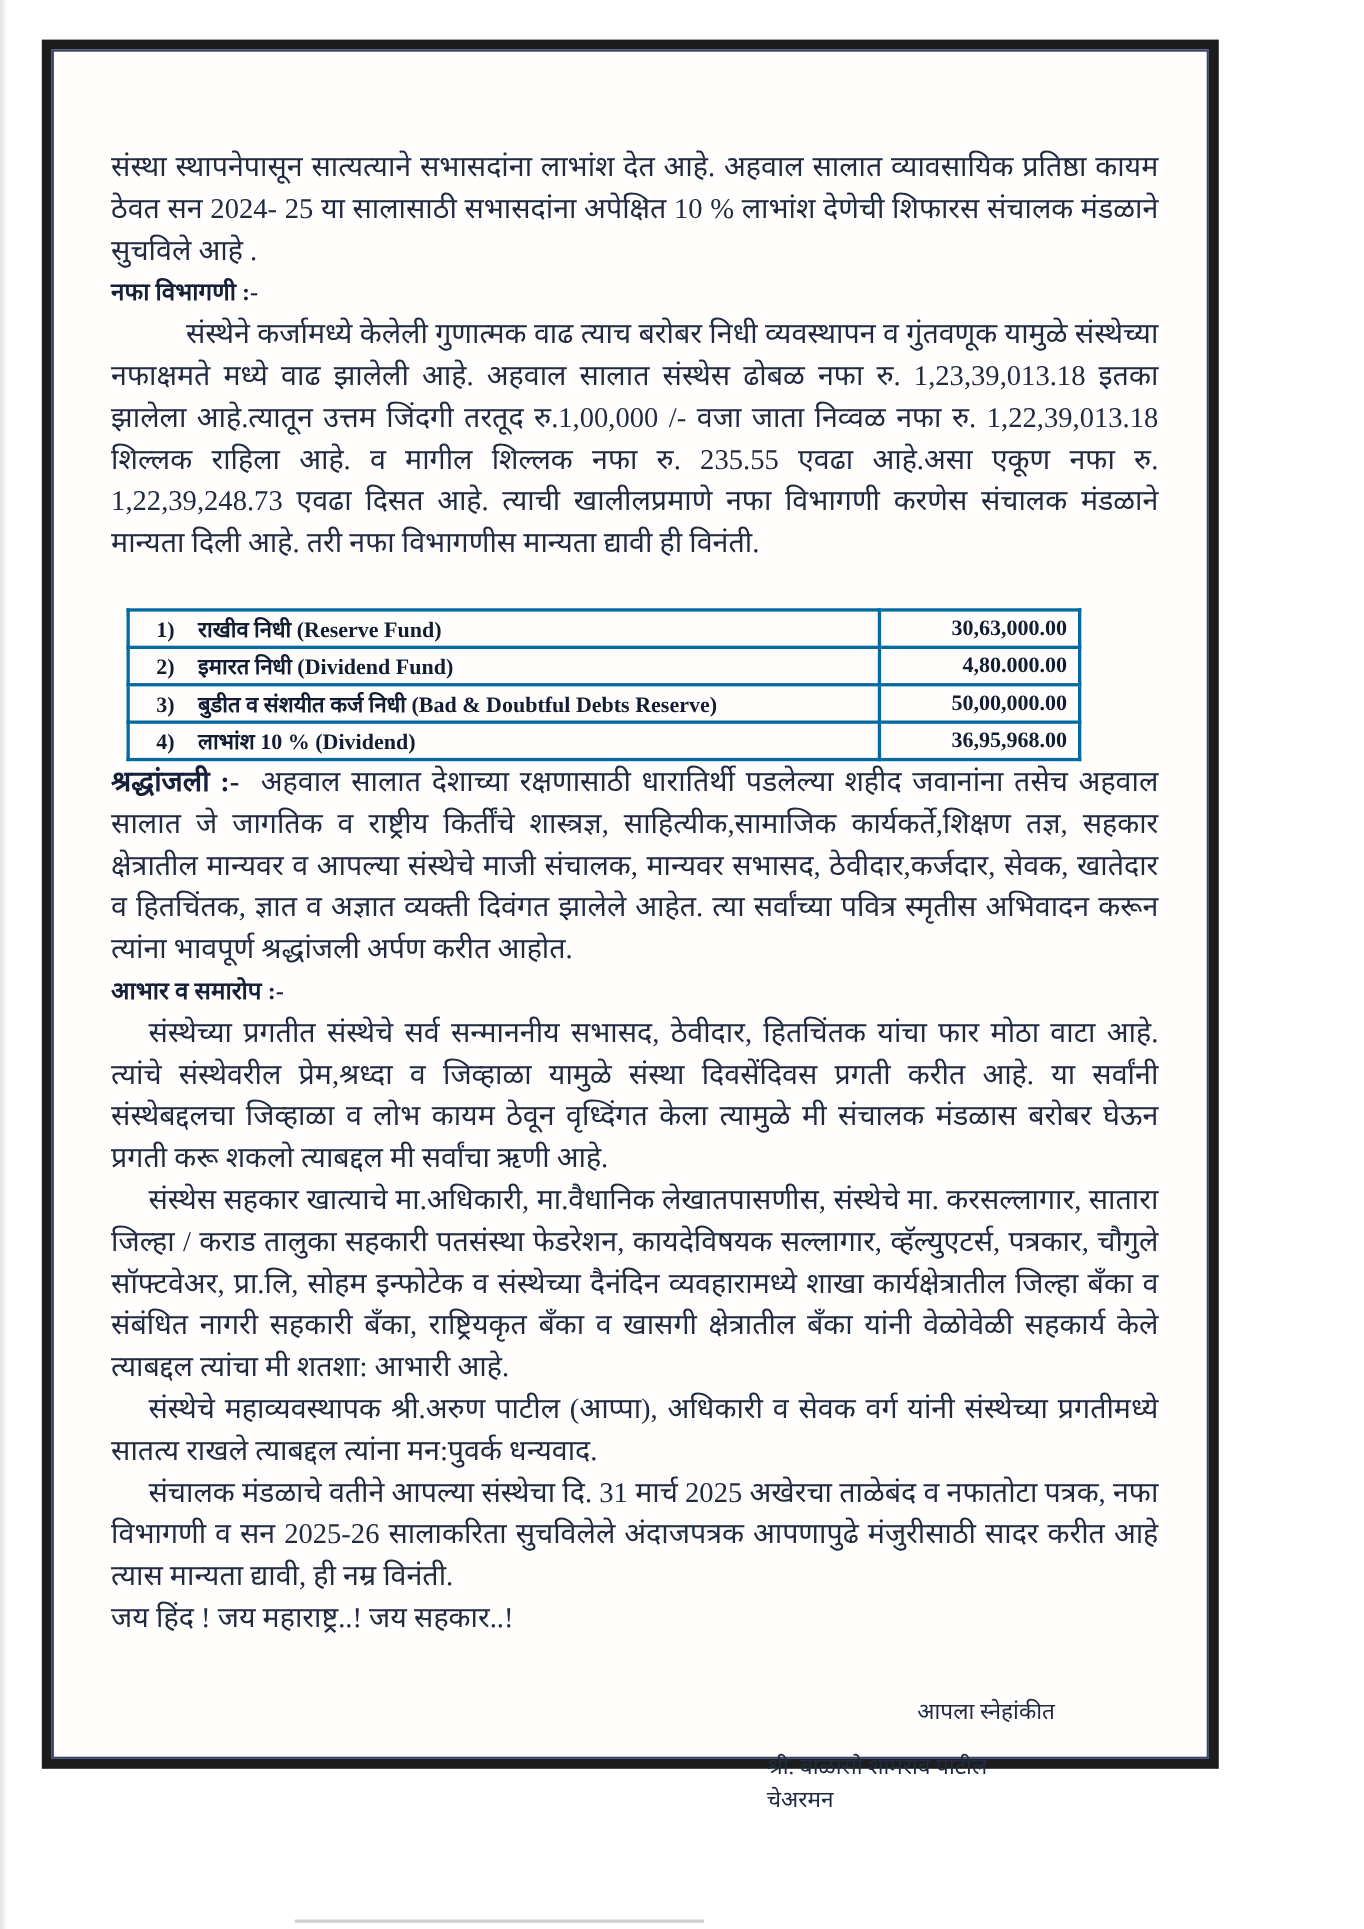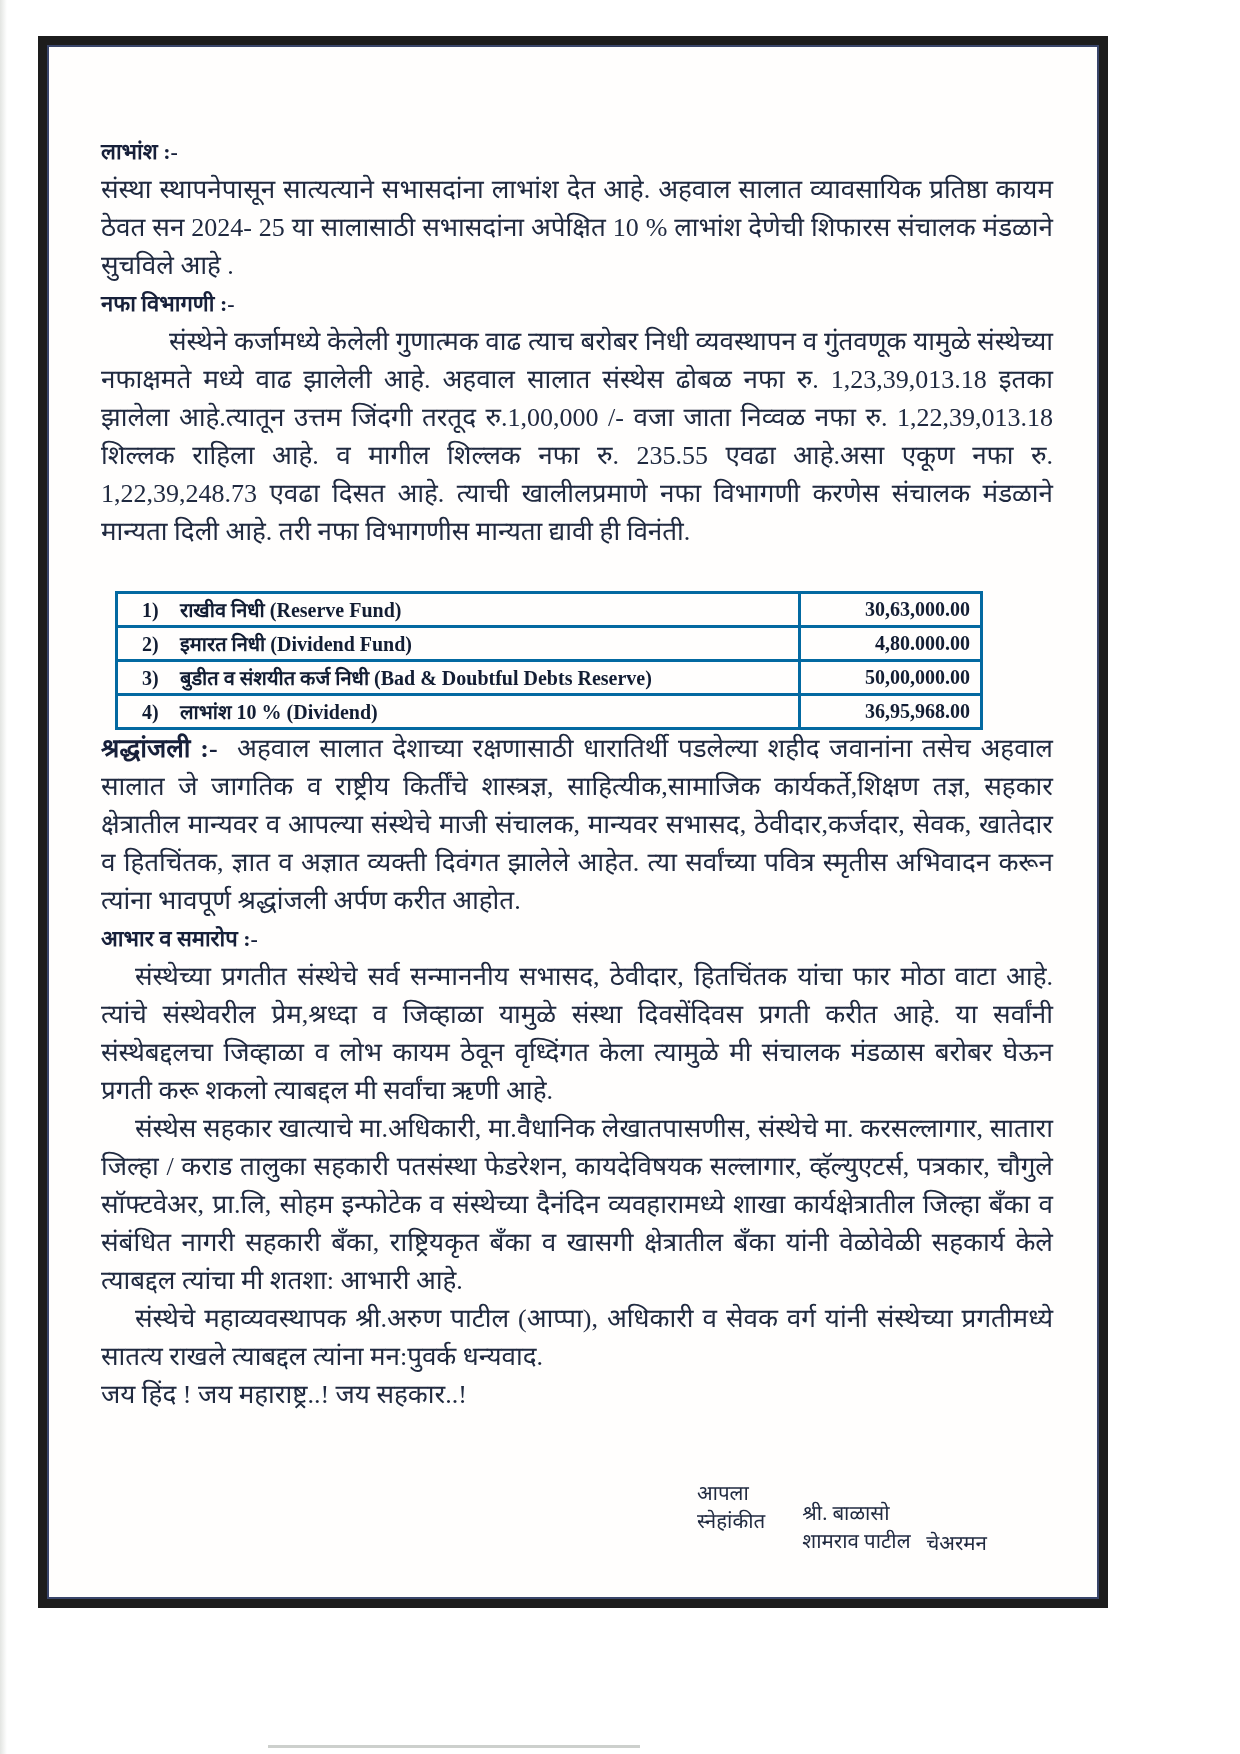--- a/index.html
+++ b/index.html
@@ -58,41 +58,40 @@
     box-sizing: border-box;
   }
   td.cell-item { text-align: left; }
   td.cell-item .row-no { display: inline-block; width: 52px; text-align: left; padding-left: 14px; box-sizing: border-box; }
   td.cell-amount { width: 182px; text-align: right; padding-right: 14px; }
   td.cell-total-label { text-align: center; }
   .inline-bold { font-weight: bold; color: #17203a; }
   .slogan { margin-top: 0; }
   .signature {
     width: 290px;
-    margin: 64px 66px 0 auto;
-    display: flex; flex-direction: row; align-items: flex-end;
+    margin: 51px 66px 0 auto;
+    display: flex; flex-direction: column; align-items: flex-start;
     font-size: 20.5px; color: #202a40;
   }
   .signature .salutation { align-self: flex-end; margin-right: 28px; margin-bottom: 22px; }
   .signature .sig-name { margin-bottom: 2px; }
   .bottom-scan-line {
     position: absolute; left: 268px; bottom: 6px;
     width: 372px; height: 3px; background: #cdd0cd;
   }
 </style>
 </head>
 <body>
 
 <div class="scan-edge-left"></div>
 
 <div class="frame">
   <div class="frame-inner">
     <div class="content">
 
-      <h3 class="sec-heading">लाभांश :-</h3>
       <p class="para">संस्था स्थापनेपासून सात्यत्याने सभासदांना लाभांश देत आहे. अहवाल सालात व्यावसायिक प्रतिष्ठा कायम ठेवत सन 2024- 25 या सालासाठी सभासदांना अपेक्षित 10 %  लाभांश देणेची शिफारस संचालक मंडळाने सुचविले आहे .</p>
 
       <h3 class="sec-heading mt-sec">नफा विभागणी :-</h3>
       <p class="para indent-lg">संस्थेने कर्जामध्ये केलेली गुणात्मक वाढ त्याच बरोबर निधी व्यवस्थापन व गुंतवणूक यामुळे संस्थेच्या  नफाक्षमते मध्ये वाढ झालेली आहे. अहवाल सालात संस्थेस ढोबळ नफा रु. 1,23,39,013.18 इतका झालेला आहे.त्यातून उत्तम जिंदगी तरतूद रु.1,00,000 /- वजा जाता निव्वळ नफा रु. 1,22,39,013.18  शिल्लक राहिला आहे. व मागील शिल्लक नफा रु. 235.55 एवढा आहे.असा एकूण नफा रु. 1,22,39,248.73 एवढा दिसत आहे. त्याची खालीलप्रमाणे नफा विभागणी करणेस संचालक मंडळाने मान्यता दिली आहे. तरी नफा विभागणीस मान्यता  द्यावी ही विनंती.</p>
 
       <table class="profit-table">
         <tbody>
           <tr>
             <td class="cell-item"><span class="row-no">1)</span><span>राखीव निधी  (Reserve Fund)</span></td>
             <td class="cell-amount">30,63,000.00</td>
@@ -111,20 +110,21 @@
           </tr>
         </tbody>
       </table>
 
       <p class="para mt-sec"><span class="inline-bold">श्रद्धांजली :-</span>&nbsp;&nbsp;<span>अहवाल सालात देशाच्या रक्षणासाठी धारातिर्थी पडलेल्या शहीद जवानांना तसेच अहवाल सालात जे जागतिक व राष्ट्रीय किर्तींचे शास्त्रज्ञ, साहित्यीक,सामाजिक कार्यकर्ते,शिक्षण तज्ञ, सहकार क्षेत्रातील मान्यवर व आपल्या संस्थेचे माजी संचालक, मान्यवर सभासद, ठेवीदार,कर्जदार, सेवक, खातेदार व हितचिंतक, ज्ञात व अज्ञात व्यक्ती दिवंगत झालेले आहेत. त्या सर्वांच्या पवित्र स्मृतीस अभिवादन करून त्यांना भावपूर्ण श्रद्धांजली अर्पण करीत आहोत.</span></p>
 
       <h3 class="sec-heading mt-sec">आभार व समारोप :-</h3>
       <p class="para indent-sm">संस्थेच्या प्रगतीत संस्थेचे सर्व सन्माननीय सभासद, ठेवीदार, हितचिंतक यांचा फार मोठा वाटा आहे. त्यांचे संस्थेवरील प्रेम,श्रध्दा व जिव्हाळा यामुळे संस्था दिवसेंदिवस प्रगती करीत आहे. या सर्वांनी संस्थेबद्दलचा  जिव्हाळा व लोभ कायम ठेवून वृध्दिंगत केला त्यामुळे  मी संचालक मंडळास बरोबर घेऊन प्रगती करू शकलो त्याबद्दल मी सर्वांचा ऋणी आहे.</p>
       <p class="para indent-sm mt-para">संस्थेस सहकार खात्याचे मा.अधिकारी, मा.वैधानिक लेखातपासणीस, संस्थेचे मा. करसल्लागार, सातारा जिल्हा / कराड तालुका सहकारी पतसंस्था फेडरेशन, कायदेविषयक सल्लागार, व्हॅल्युएटर्स, पत्रकार, चौगुले सॉफ्टवेअर, प्रा.लि, सोहम इन्फोटेक व संस्थेच्या दैनंदिन व्यवहारामध्ये शाखा कार्यक्षेत्रातील जिल्हा बँका व संबंधित नागरी सहकारी बँका, राष्ट्रियकृत बँका व खासगी क्षेत्रातील बँका यांनी वेळोवेळी सहकार्य केले त्याबद्दल त्यांचा मी शतशा:  आभारी आहे.</p>
       <p class="para indent-sm mt-para">संस्थेचे महाव्यवस्थापक श्री.अरुण पाटील (आप्पा), अधिकारी व सेवक वर्ग यांनी संस्थेच्या प्रगतीमध्ये सातत्य राखले त्याबद्दल त्यांना मन:पुवर्क धन्यवाद.</p>
+      <p class="para indent-sm mt-para">संचालक मंडळाचे वतीने आपल्या संस्थेचा दि. 31 मार्च 2025  अखेरचा ताळेबंद व नफातोटा पत्रक, नफा विभागणी व सन 2025-26 सालाकरिता सुचविलेले अंदाजपत्रक आपणापुढे मंजुरीसाठी सादर करीत आहे त्यास मान्यता द्यावी, ही नम्र विनंती.</p>
       <p class="para slogan">जय हिंद ! जय महाराष्ट्र..! जय सहकार..!</p>
 
       <div class="signature">
         <div class="salutation">आपला स्नेहांकीत</div>
         <div class="sig-name">श्री. बाळासो शामराव पाटील</div>
         <div class="sig-title">चेअरमन</div>
       </div>
 
     </div>
   </div>

